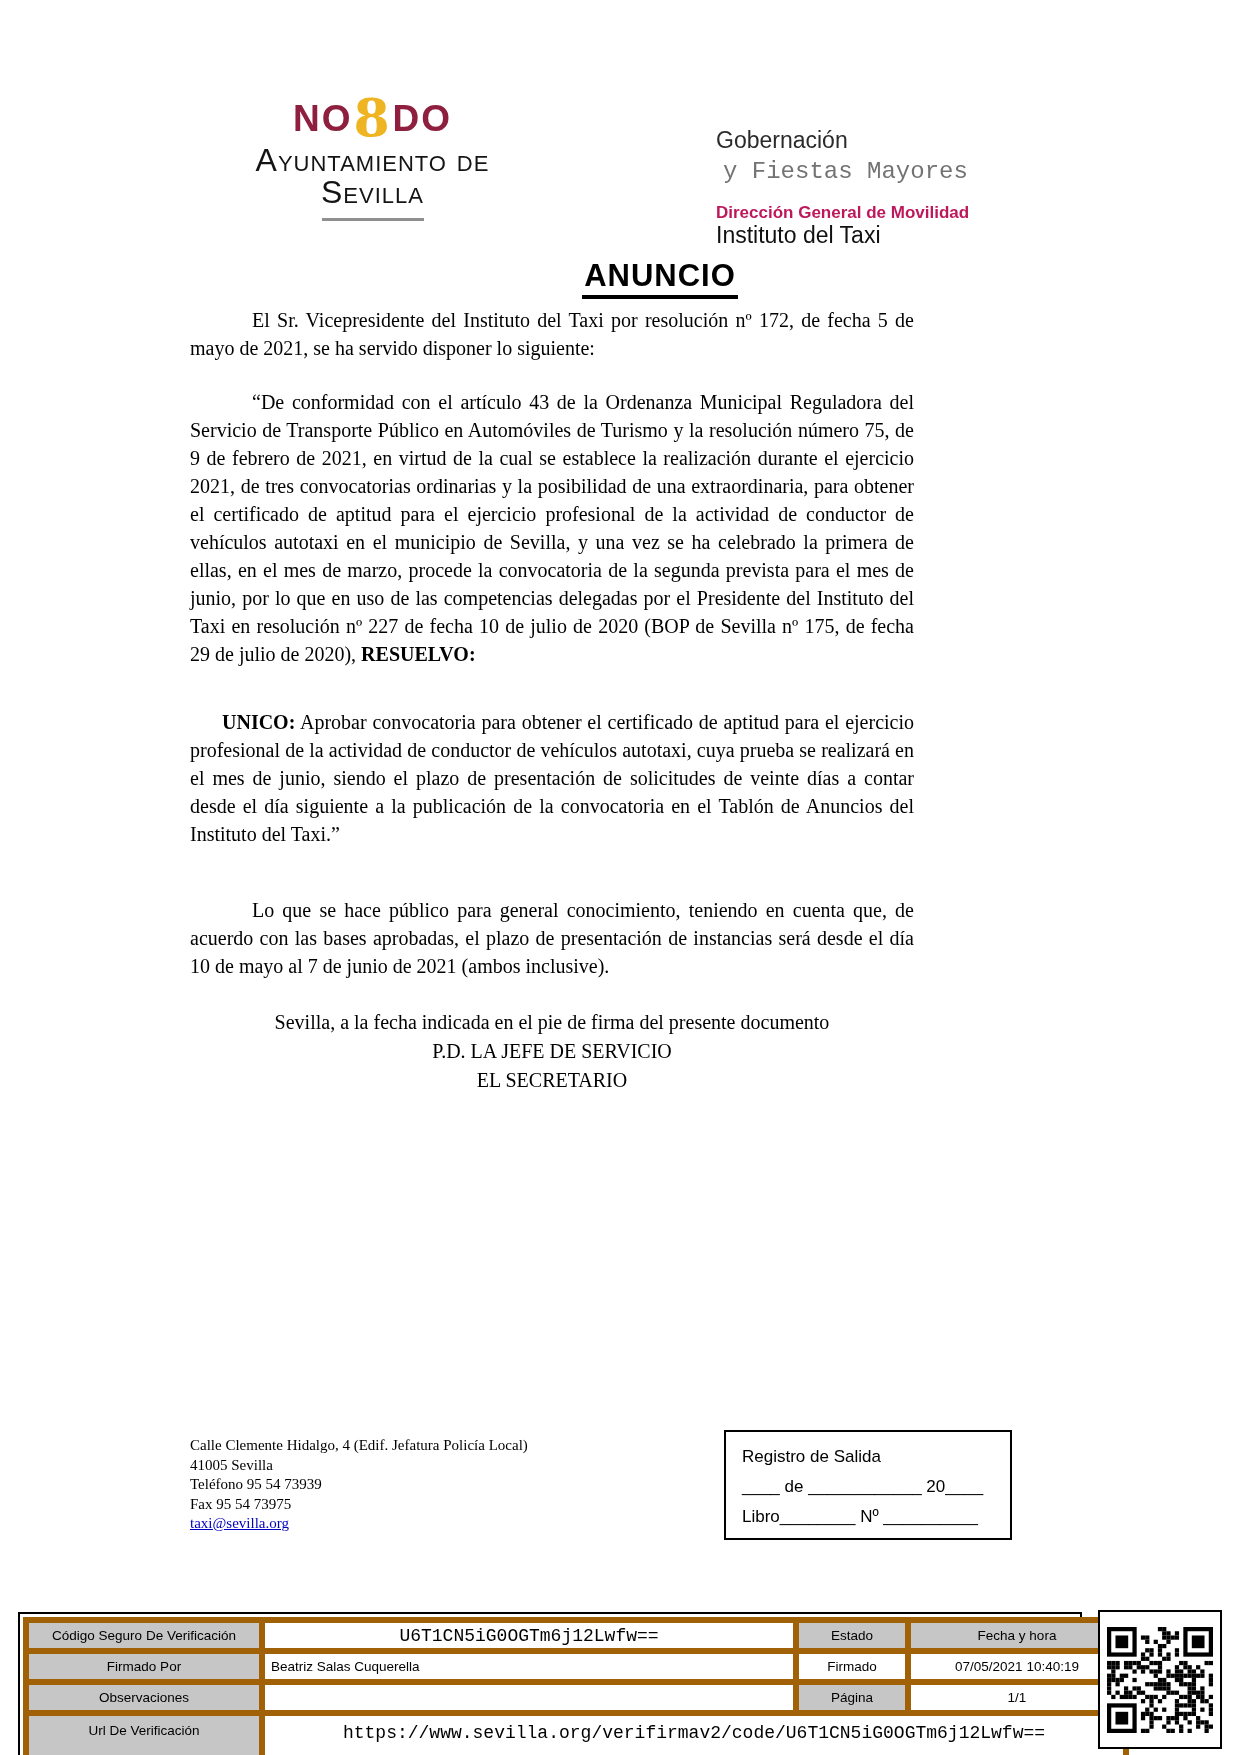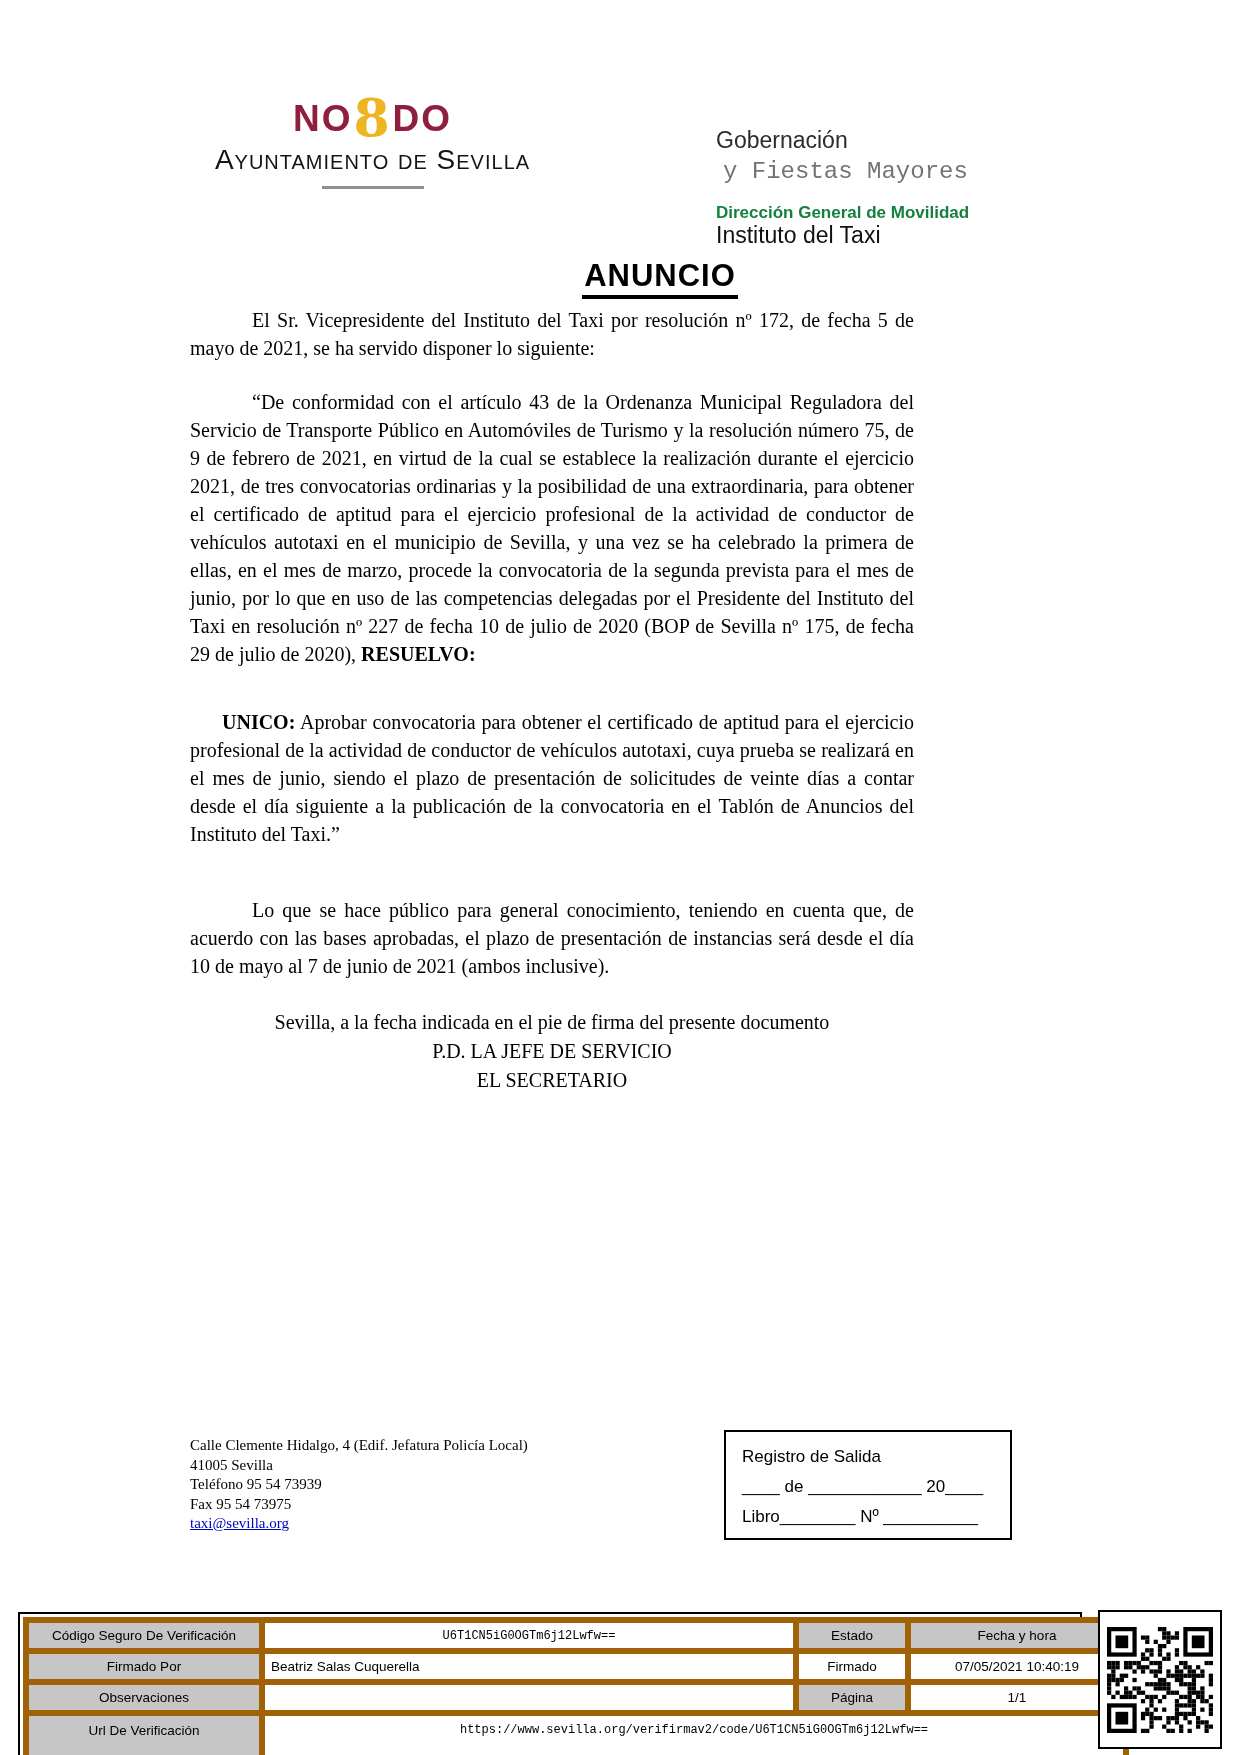--- a/index.html
+++ b/index.html
@@ -6,28 +6,28 @@
   .page{position:relative;width:1240px;height:1755px;background:#ffffff;overflow:hidden;
         font-family:"Liberation Serif",serif;color:#000;}
 
   
   .logo-block{position:absolute;left:205px;top:90px;width:335px;text-align:center;}
   .nosdo{font-family:"Liberation Sans",sans-serif;font-weight:bold;font-size:37px;
          letter-spacing:2px;color:#8e1f3f;line-height:46px;}
   .nosdo .eight{color:#eeb422;font-size:52px;font-family:"DejaVu Serif",serif;
                 font-weight:bold;position:relative;top:5px;margin:0 1px;}
   .org-name{font-family:"Liberation Sans",sans-serif;font-variant:small-caps;
-            font-size:28px;letter-spacing:1px;color:#141414;margin-top:2px;line-height:32px;}
+            font-size:32px;letter-spacing:1px;color:#141414;margin-top:2px;line-height:32px;}
   .logo-rule{width:102px;height:3px;background:#8f8f8f;margin:10px auto 0;}
 
   .dept-block{position:absolute;left:716px;top:125px;font-family:"Liberation Sans",sans-serif;}
   .dept-l1{font-size:23px;line-height:31px;color:#2b2b2b;}
   .dept-l2{font-size:24px;line-height:31px;color:#737373;padding-left:7px;font-family:Liberation Mono, monospace;}
   .dg-block{margin-top:15px;}
-  .dg-line{font-size:17px;font-weight:bold;line-height:22px;color:#15803d;}
+  .dg-line{font-size:17px;font-weight:bold;line-height:22px;color:#be185d;}
   .inst-line{font-size:23px;line-height:22px;color:#111;}
 
   
   .doc-title{position:absolute;left:0;top:258px;width:100%;text-align:center;padding-left:40px;}
   .doc-title span{font-family:"Liberation Sans",sans-serif;font-weight:bold;font-size:31px;
                   letter-spacing:1px;border-bottom:4px solid #000;padding:0 2px 2px;}
 
   
   .body-block{position:absolute;left:190px;top:306px;width:724px;
               font-size:20px;line-height:28px;text-align:justify;}
@@ -50,21 +50,21 @@
 
   
   .footer-wrap{position:absolute;left:18px;top:1612px;width:1064px;
                border:2px solid #000;padding:3px;box-sizing:border-box;background:#fff;}
   .vtable{border-collapse:collapse;table-layout:fixed;width:1052px;
           font-family:"Liberation Sans",sans-serif;font-size:13.5px;}
   .vtable td{border:6px solid #a16207;height:25px;padding:0 4px;overflow:hidden;white-space:nowrap;}
   .vtable .lbl{background:#c6c6c6;text-align:center;}
   .vtable .val{background:#fff;text-align:center;}
   .vtable .left{text-align:left;padding-left:6px;}
-  .vtable .mono{font-family:"Liberation Mono","DejaVu Sans Mono",monospace;font-size:12px;}
+  .vtable .mono{font-family:"Liberation Mono","DejaVu Sans Mono",monospace;font-size:18px;}
   .vtable .tall{height:52px;vertical-align:top;padding-top:7px;}
 
   .qr-box{position:absolute;left:1098px;top:1610px;width:124px;height:139px;
           border:2px solid #000;box-sizing:border-box;background:#fff;
           display:flex;align-items:center;justify-content:center;}
 </style>
 </head>
 <body>
 
 <div class="page">

